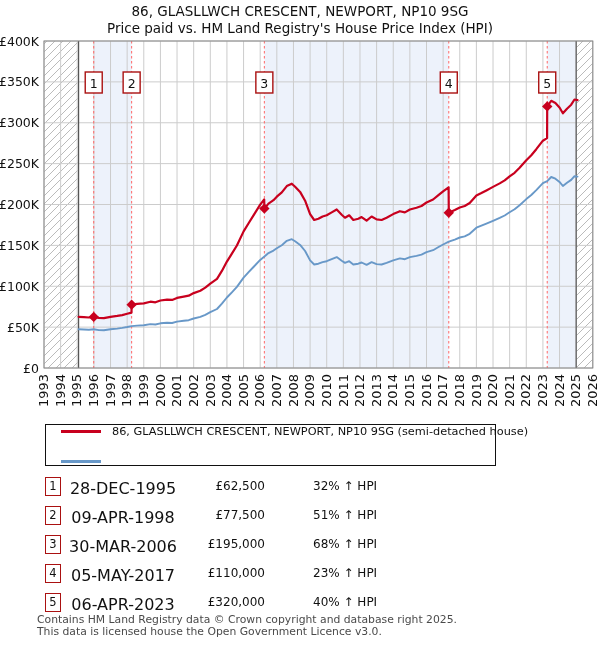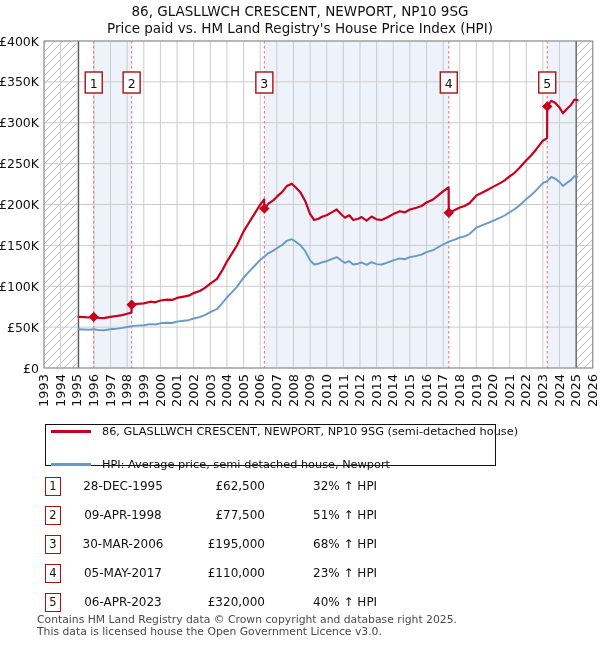--- a/index.html
+++ b/index.html
@@ -1,31 +1,31 @@
 <!DOCTYPE html>
 <html><head>
 <meta charset="utf-8">
 <style>
   html,body{margin:0;padding:0;background:#fff;}
   .page{position:relative;width:600px;height:650px;background:#fff;overflow:hidden;
         font-family:"DejaVu Sans","Liberation Sans",sans-serif;color:#111;border-radius:13px;}
   svg text{font-family:"DejaVu Sans","Liberation Sans",sans-serif;}
   .legend{position:absolute;left:45px;top:424px;width:451px;height:42px;border:1.6px solid #111;
-          background:#fff;box-sizing:border-box;display:flex;flex-direction:column;justify-content:space-between;
-          gap:20px;padding-left:5px;}
+          background:#fff;box-sizing:border-box;display:flex;flex-direction:column;justify-content:center;
+          gap:20px;padding-left:15px;}
   .legend-row{display:flex;align-items:center;height:14px;}
   .swatch{display:inline-block;width:40px;height:3px;margin-right:11px;flex:0 0 auto;}
   .legend-label{font-size:11.3px;white-space:nowrap;}
   .sales-table{position:absolute;left:45px;top:476px;width:430px;height:150px;}
   .sale-row{position:absolute;left:0;width:430px;height:29px;}
   .sale-row:nth-child(1){top:0;} .sale-row:nth-child(2){top:29px;} .sale-row:nth-child(3){top:58px;}
   .sale-row:nth-child(4){top:87px;} .sale-row:nth-child(5){top:116px;}
   .sale-num{position:absolute;left:0;top:1px;width:14px;height:17px;border:1.6px solid #aa1111;
             font-size:11.5px;line-height:17px;text-align:center;background:#fff;}
-  .sale-date{position:absolute;left:20px;top:3px;width:116px;text-align:center;font-size:12px;}
+  .sale-date{position:absolute;left:20px;top:3px;width:116px;text-align:center;font-size:16px;}
   .sale-price{position:absolute;left:118px;top:3px;width:102px;text-align:right;font-size:12px;}
   .sale-hpi{position:absolute;left:268px;top:3px;width:140px;text-align:left;font-size:12px;}
   .footer{position:absolute;left:37px;top:614px;font-size:10.8px;line-height:11.6px;color:#4a4a4a;}
 </style>
 </head>
 <body>
 
 <div class="page">
 
   <svg id="chart-svg" width="600" height="424" viewBox="0 0 600 424">
@@ -156,21 +156,20 @@
       </g>
   </svg>
 
   <div class="legend">
     <div class="legend-row">
       <span class="swatch" style="background: rgb(200, 0, 30);"></span>
       <span class="legend-label">86, GLASLLWCH CRESCENT, NEWPORT, NP10 9SG (semi-detached house)</span>
     </div>
     <div class="legend-row">
       <span class="swatch" style="background: rgb(104, 152, 200);"></span>
-      <span class="legend-label">HPI: Average price, semi-detached house, Newport</span>
     </div>
   </div>
 
   <div class="sales-table">
     <div class="sale-row">
       <span class="sale-num" style="border-color: rgb(170, 17, 17);">1</span>
       <span class="sale-date">28-DEC-1995</span>
       <span class="sale-price">£62,500</span>
       <span class="sale-hpi">32% ↑ HPI</span>
     </div>

